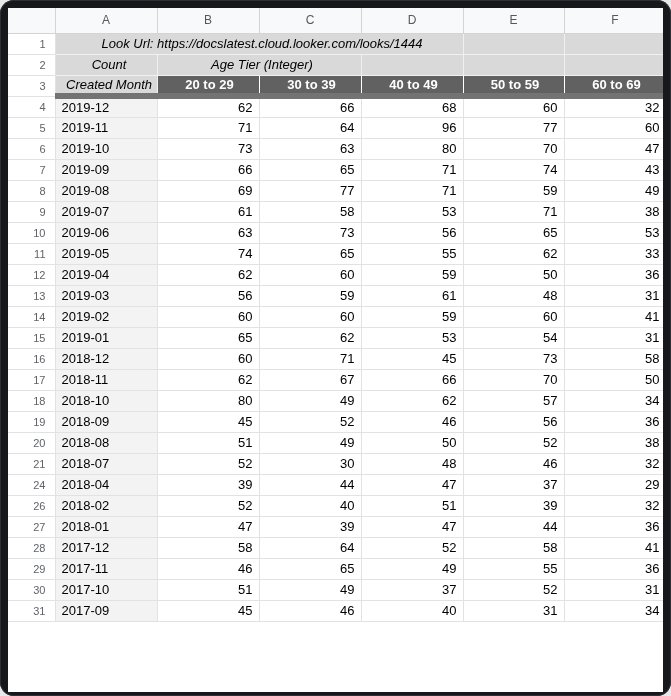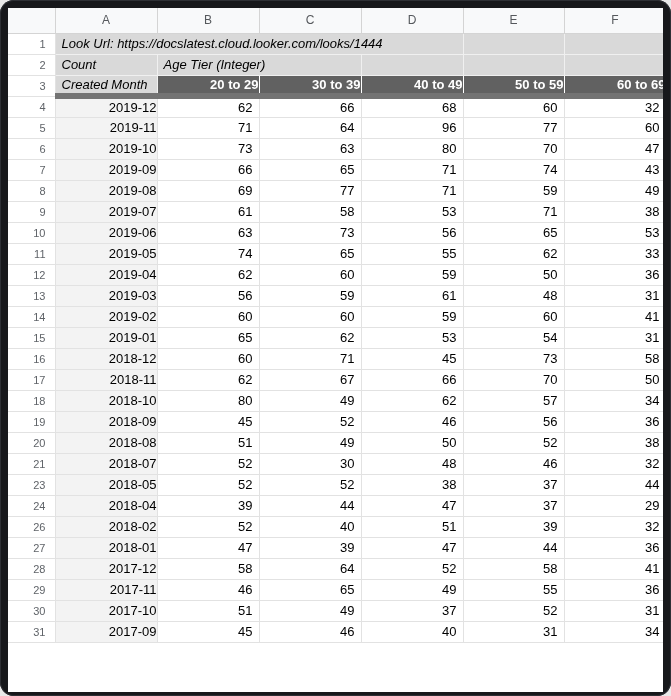--- a/index.html
+++ b/index.html
@@ -58,35 +58,35 @@
     border:1px solid #e2e2e2;
     font-size:13px;
     color:#000;
     vertical-align:middle;
   }
   td.gray{
     background:var(--gray-fill,#d9d9d9);
     border-color:#f0f0f0;
     font-style:italic;
     padding-left:6px;
-    text-align:left;
+    text-align:center;
   }
   td.dark{
     background:var(--dark-fill,#616161);
     border-color:rgba(255,255,255,0.28);
     color:#ffffff;
     font-weight:bold;
     padding-left:3px;
-    text-align:right;
+    text-align:center;
   }
   tr.freeze-row td{border-bottom:6px solid #737373;}
   tr.freeze-row td.row-num{border-bottom:1px solid #e2e2e2;}
   td.month{
     background:var(--cola-fill,#f3f3f3);
-    text-align:right;
+    text-align:left;
     padding-left:6px;
   }
   td.num{
     text-align:right;
     padding-right:6px;
     background:#ffffff;
   }
 </style>
 </head>
 <body>
@@ -317,29 +317,20 @@
     <td class="row-num">21</td>
     <td class="cell month">2018-07</td>
     <td class="cell num">52</td>
     <td class="cell num">30</td>
     <td class="cell num">48</td>
     <td class="cell num">46</td>
     <td class="cell num">32</td>
   </tr>
 
 
-  <tr>
-    <td class="row-num">23</td>
-    <td class="cell month">2018-05</td>
-    <td class="cell num">52</td>
-    <td class="cell num">52</td>
-    <td class="cell num">38</td>
-    <td class="cell num">37</td>
-    <td class="cell num">44</td>
-  </tr>
 
   <tr>
     <td class="row-num">24</td>
     <td class="cell month">2018-04</td>
     <td class="cell num">39</td>
     <td class="cell num">44</td>
     <td class="cell num">47</td>
     <td class="cell num">37</td>
     <td class="cell num">29</td>
   </tr>

